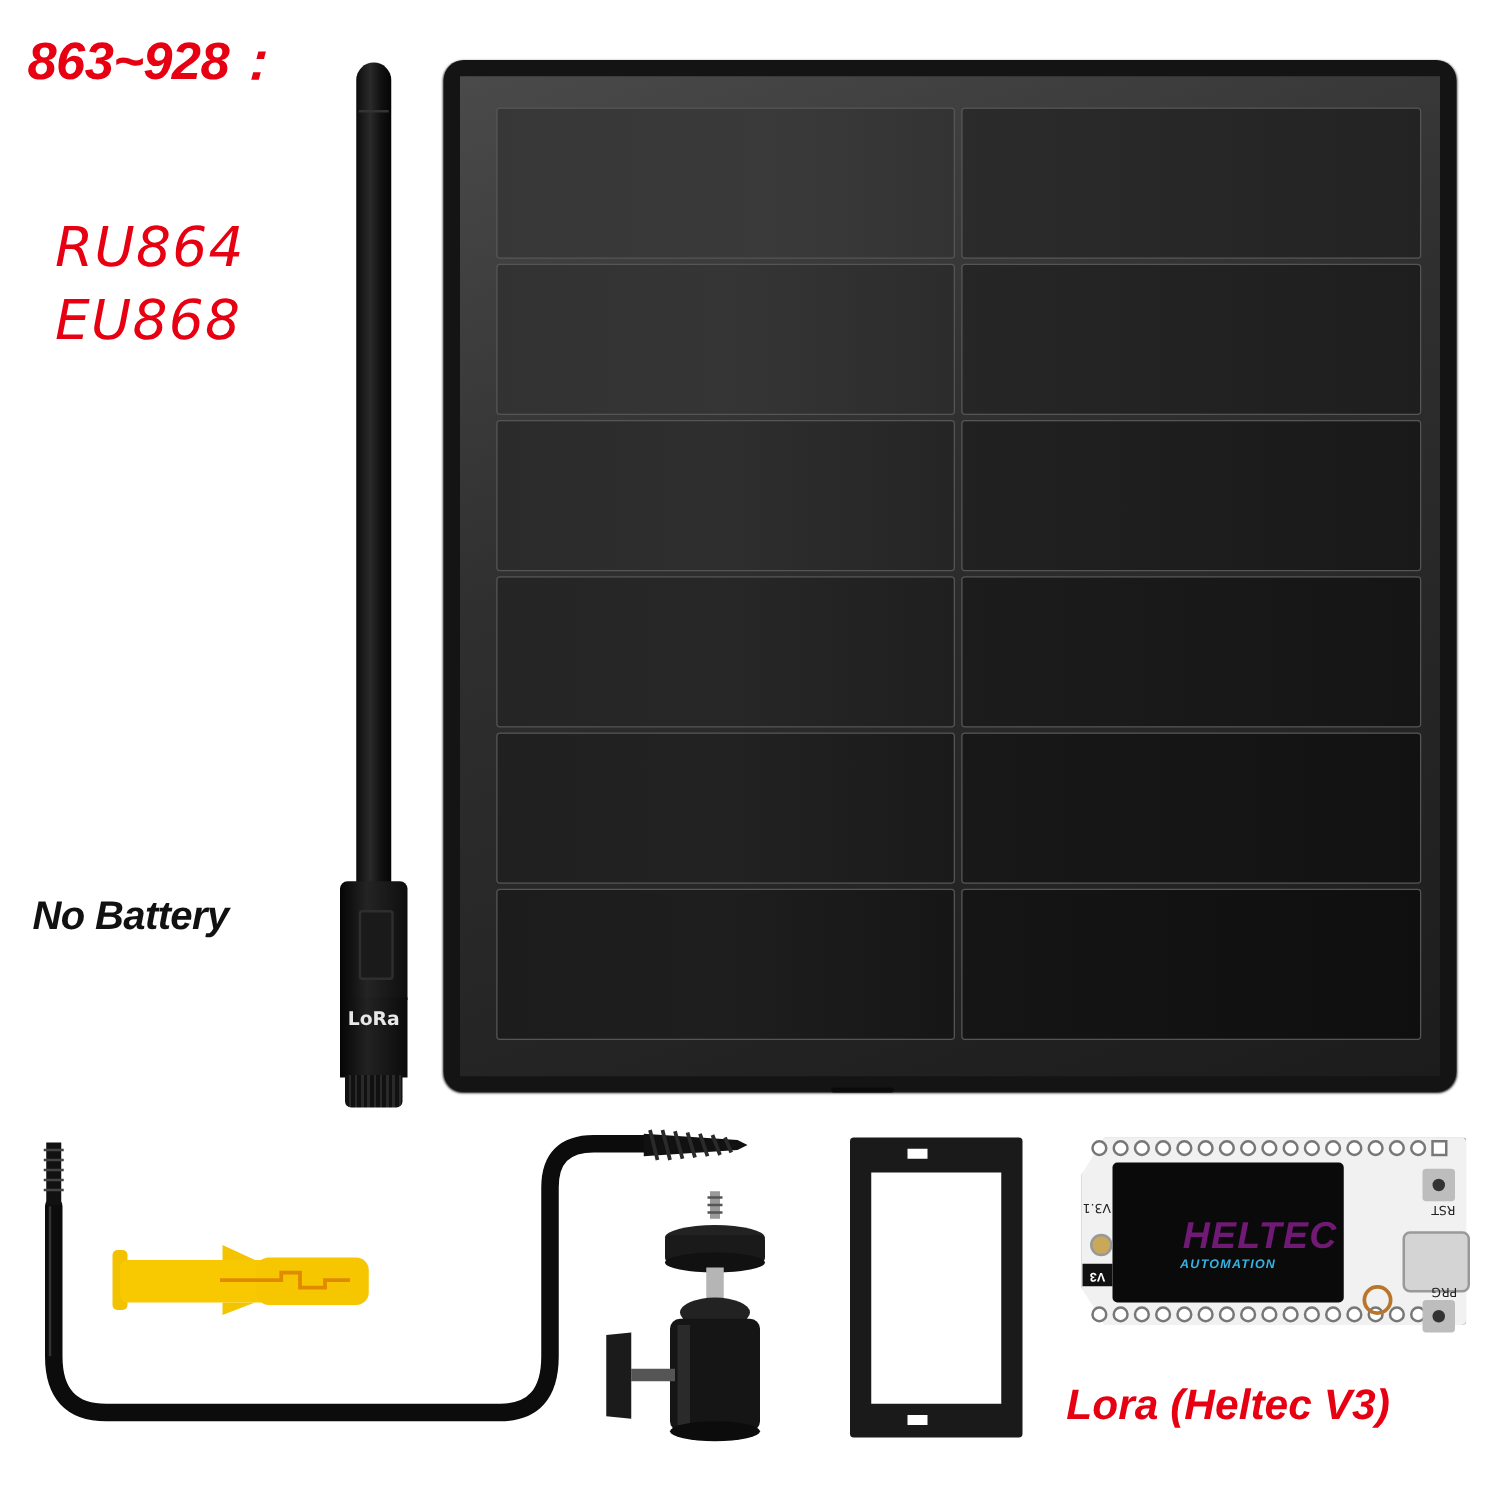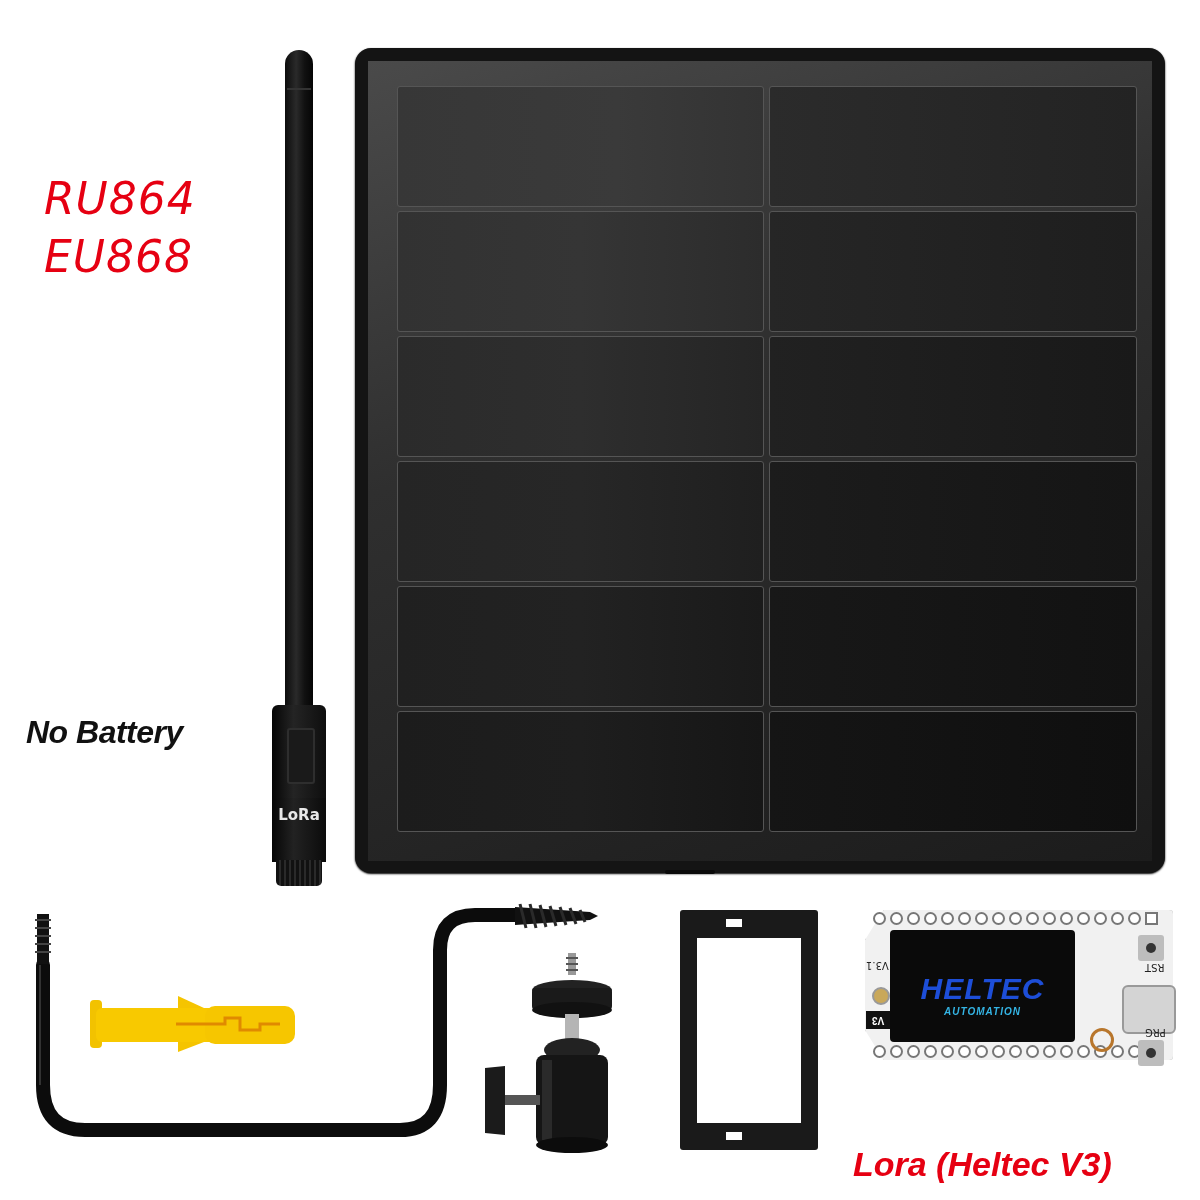--- a/index.html
+++ b/index.html
@@ -26,34 +26,35 @@
   
   #panel{left:355px;top:48px;width:810px;height:825px;border-radius:16px;background:#141414;box-shadow:0 1px 2px #000;}
   #panel-glass{left:368px;top:61px;width:784px;height:800px;background:linear-gradient(160deg,#4a4a4a 0%,#2f2f2f 40%,#1c1c1c 100%);}
   .cell{position:absolute;border-radius:3px;border:1px solid #555;}
   #panel-notch{left:665px;top:870px;width:50px;height:4px;background:#0a0a0a;border-radius:2px;}
   
   #bracket svg{position:absolute;left:0;top:0;}
   
   #heltec-board{left:865px;top:910px;width:308px;height:150px;background:#f1f1f1;border-radius:4px;clip-path:polygon(6% 0,100% 0,100% 100%,6% 100%,0 80%,0 20%);box-shadow:0 0 1px #999;}
   #heltec-screen{left:890px;top:930px;width:185px;height:112px;background:#0a0a0a;border-radius:4px;}
-  #heltec-logo{left:895px;top:972px;width:175px;text-align:center;color:#1d4ed8;font-size:30px;font-weight:bold;font-style:italic;font-family:"Liberation Sans",sans-serif;letter-spacing:1px;}
+  #heltec-logo{left:895px;top:972px;width:175px;text-align:right;color:#701a75;font-size:30px;font-weight:bold;font-style:italic;font-family:"Liberation Sans",sans-serif;letter-spacing:1px;}
   #heltec-sub{left:895px;top:1006px;width:175px;text-align:center;color:#34b4e4;font-size:10px;font-weight:bold;font-style:italic;letter-spacing:1px;}
   .pin{position:absolute;width:9px;height:9px;border:2px solid #777;border-radius:50%;background:#fff;}
   #usb{left:1122px;top:985px;width:50px;height:45px;background:#d4d4d4;border:2px solid #999;border-radius:6px;}
   .btn-sw{position:absolute;width:26px;height:26px;background:#bdbdbd;border-radius:3px;}
   .btn-sw::after{content:"";position:absolute;left:8px;top:8px;width:10px;height:10px;border-radius:50%;background:#333;}
   .silk{position:absolute;font-size:10px;color:#222;font-family:"DejaVu Sans",sans-serif;}
   #v3tag{left:866px;top:1011px;width:24px;height:18px;background:#111;color:#fff;font-size:10px;text-align:center;line-height:18px;transform:rotate(180deg);}
-  #heltec-caption{left:853px;top:1105px;font-size:34px;margin-top:40px;}
+  #heltec-caption{left:853px;top:1105px;font-size:34px;}
 </style>
 </head>
 <body>
 
 <div class="abs red-bold" id="headline">
+  <div>863~928：</div>
 </div>
 
 <div class="abs red-ital" id="bands">
   <div>RU864</div>
   <div>EU868</div>
 </div>
 
 <div class="abs" id="nobattery">No Battery</div>
 
 <div>

